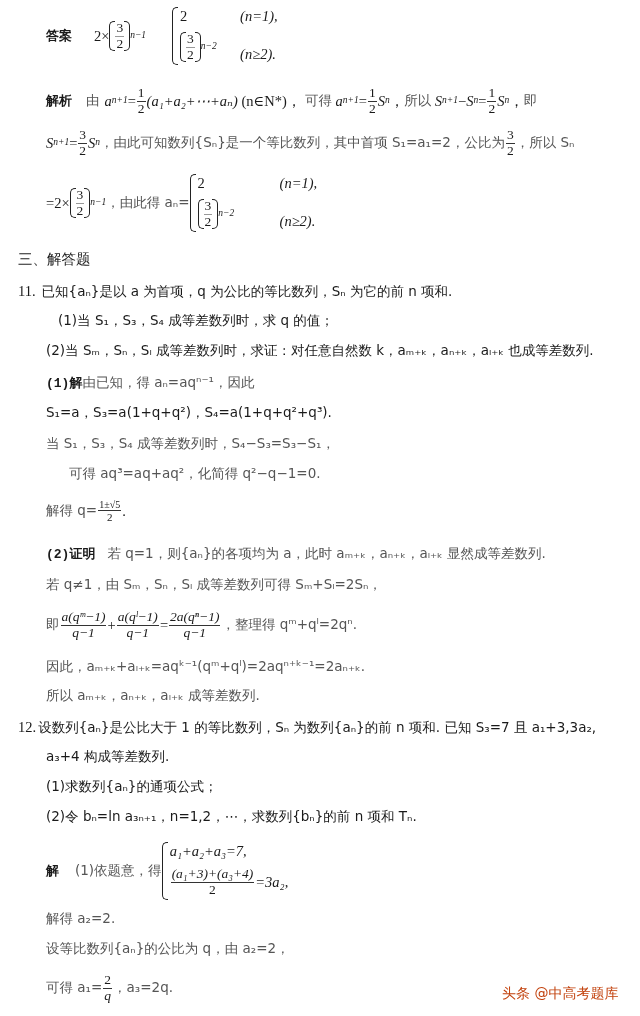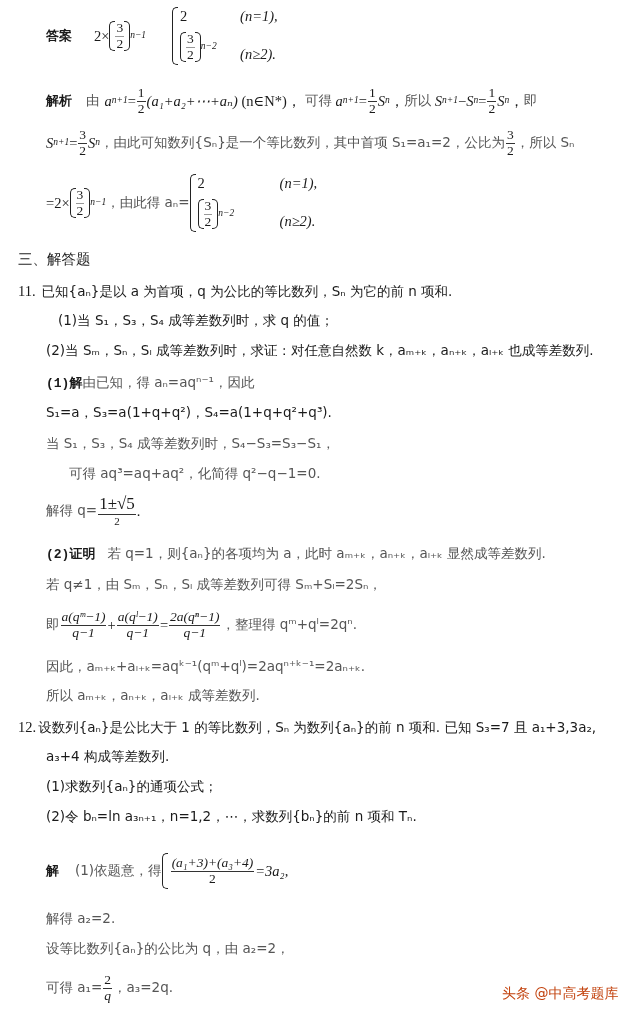--- a/index.html
+++ b/index.html
@@ -120,21 +120,21 @@
 
 <div class="abs" style="left:46px;top:375px;">
   <span class="b" style="">(1)解</span><span class="cjk grey">由已知，得 aₙ=aqⁿ⁻¹，因此</span>
 </div>
 <div class="abs cjk" style="left:46px;top:406px;">S₁=a，S₃=a(1+q+q²)，S₄=a(1+q+q²+q³).</div>
 <div class="abs cjk grey" style="left:46px;top:437px;">当 S₁，S₃，S₄ 成等差数列时，S₄−S₃=S₃−S₁，</div>
 <div class="abs cjk grey" style="left:46px;top:467px;margin-left:23px;">可得 aq³=aq+aq²，化简得 q²−q−1=0.</div>
 <div class="abs" style="left:46px;top:494px;display:flex;align-items:center;height:34px;">
   <span class="cjk grey">解得 q=</span>
   <span class="frac">
-      <span class="num" style="font-size:17px;">1±√5</span>
+      <span class="num" style="font-size:10px;">1±√5</span>
       <span style="font-size:11px;">2</span>
     </span>.
 </div>
 
 <div class="abs" style="left:46px;top:546px;">
   <span class="b" style="margin-right:12px;">(2)证明</span><span class="cjk grey">若 q=1，则{aₙ}的各项均为 a，此时 aₘ₊ₖ，aₙ₊ₖ，aₗ₊ₖ 显然成等差数列.</span>
 </div>
 <div class="abs cjk grey" style="left:46px;top:578px;">若 q≠1，由 Sₘ，Sₙ，Sₗ 成等差数列可得 Sₘ+Sₗ=2Sₙ，</div>
 <div class="abs" style="left:46px;top:603px;display:flex;align-items:center;height:44px;">
   <span class="cjk grey">即</span>
@@ -159,20 +159,21 @@
   <span style="margin-right:2px;">12.</span><span class="cjk">设数列{aₙ}是公比大于 1 的等比数列，Sₙ 为数列{aₙ}的前 n 项和. 已知 S₃=7 且 a₁+3,3a₂,</span>
 </div>
 <div class="abs cjk" style="left:46px;top:750px;">a₃+4 构成等差数列.</div>
 <div class="abs cjk" style="left:46px;top:780px;">(1)求数列{aₙ}的通项公式；</div>
 <div class="abs cjk" style="left:46px;top:810px;">(2)令 bₙ=ln a₃ₙ₊₁，n=1,2，⋯，求数列{bₙ}的前 n 项和 Tₙ.</div>
 
 <div class="abs" style="left:46px;top:838px;display:flex;align-items:center;height:66px;">
   <span class="b" style="margin-right:16px;">解</span>
   <span class="cjk grey">(1)依题意，得</span>
   <span class="brace">
+    <span class="row it" style="height:22px;">a₁+a₂+a₃=7,</span>
     <span class="row" style="height:40px;">
       <span class="frac">
           <span class="num it">(a₁+3)+(a₃+4)</span>
           <span>2</span>
         </span>
       <span class="it">=3a₂,</span>
     </span>
   </span>
 </div>
 <div class="abs cjk grey" style="left:46px;top:912px;">解得 a₂=2.</div>

